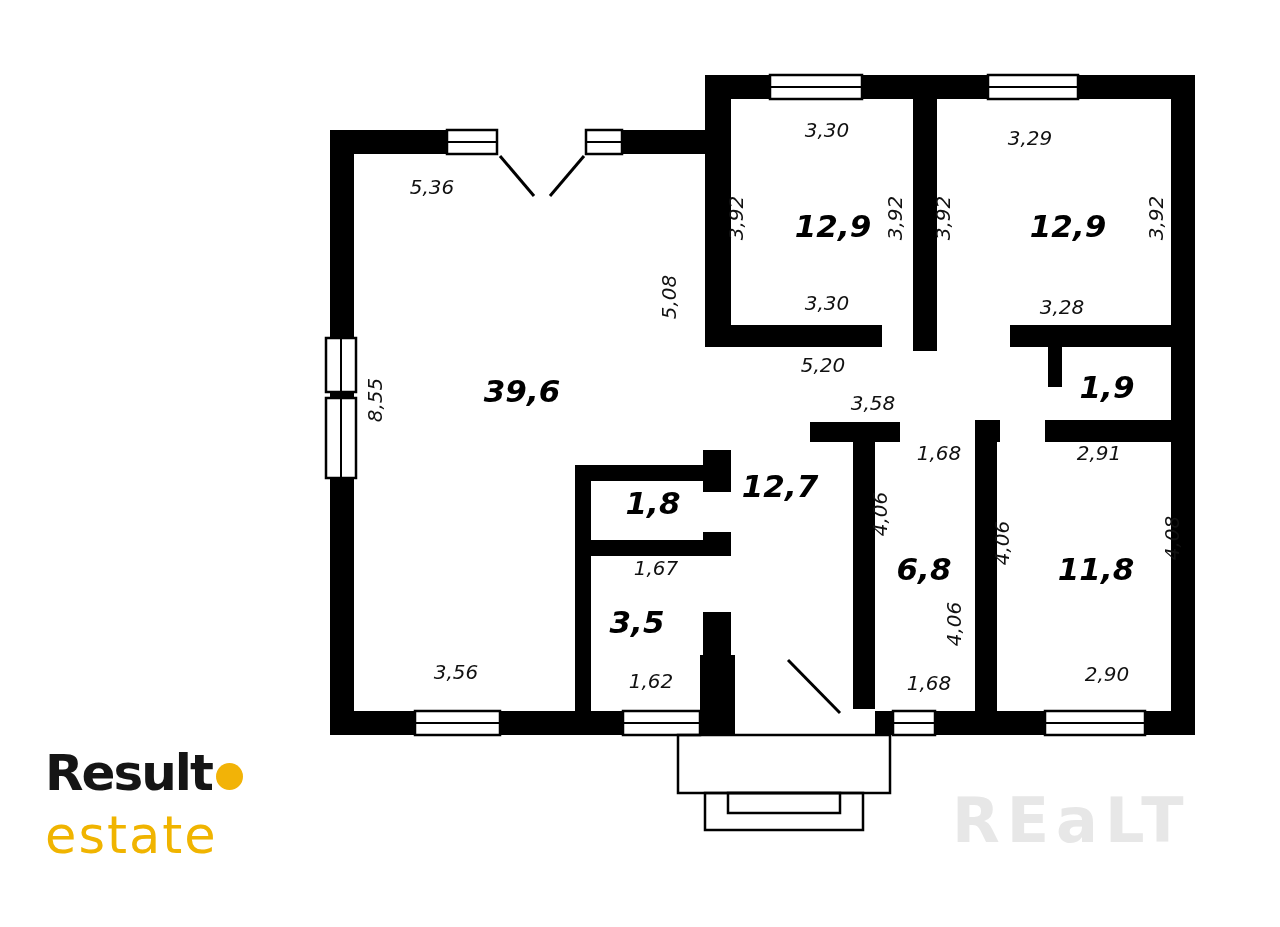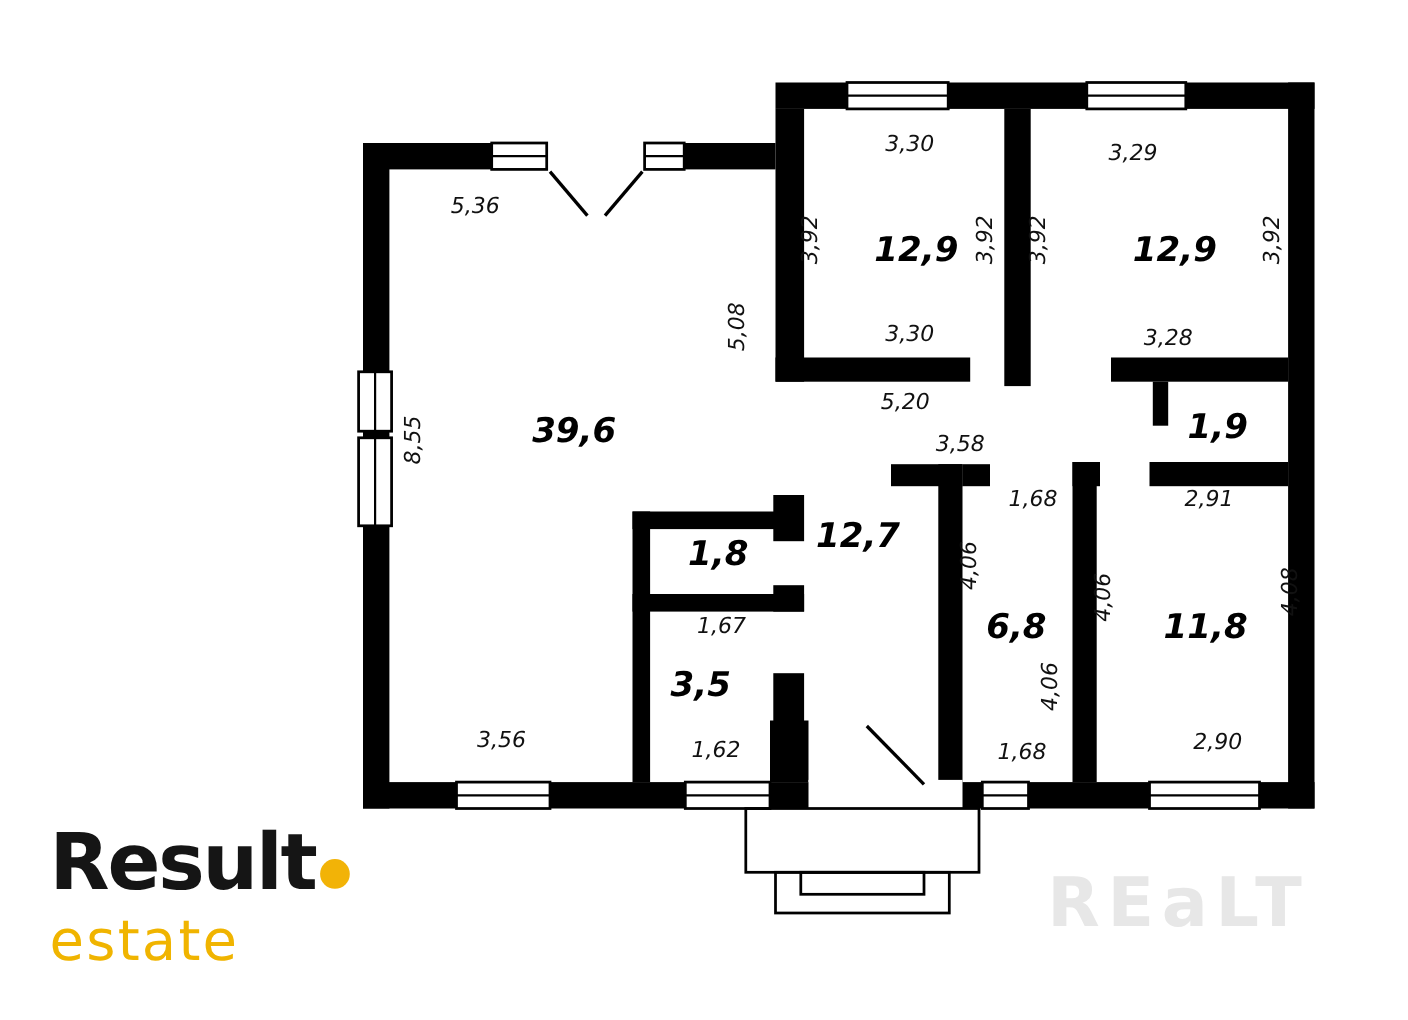--- a/index.html
+++ b/index.html
@@ -9,21 +9,21 @@
   .wall{fill:#000;}
   .opening{fill:#fff;}
   .win{fill:#fff;stroke:#000;stroke-width:2.5;}
   .winline{stroke:#000;stroke-width:2;}
   .porch{fill:none;stroke:#000;stroke-width:2.5;}
   .door{stroke:#000;stroke-width:3;fill:none;}
   .room-label{font-size:31px;font-style:italic;font-weight:bold;fill:#000;
               text-anchor:middle;}
   .dim-label{font-size:20px;font-style:italic;fill:#111;text-anchor:middle;}
   .logo{position:absolute;left:45px;top:748px;}
-  .logo-brand{font-size:71px;font-weight:bold;color:#151515;letter-spacing:-2px;
+  .logo-brand{font-size:50px;font-weight:bold;color:#151515;letter-spacing:-2px;
               line-height:1;display:inline-block;}
   .logo-dot{display:inline-block;width:27px;height:27px;border-radius:50%;
             background:#F2B307;margin-left:4px;}
   .logo-sub{font-size:51px;font-weight:500;color:#F0B400;letter-spacing:2px;
             line-height:1;margin-top:12px;}
   .watermark{position:absolute;left:952px;top:784px;font-size:62px;
              font-weight:bold;color:#E7E7E7;letter-spacing:7px;}
 </style>
 </head>
 <body>

